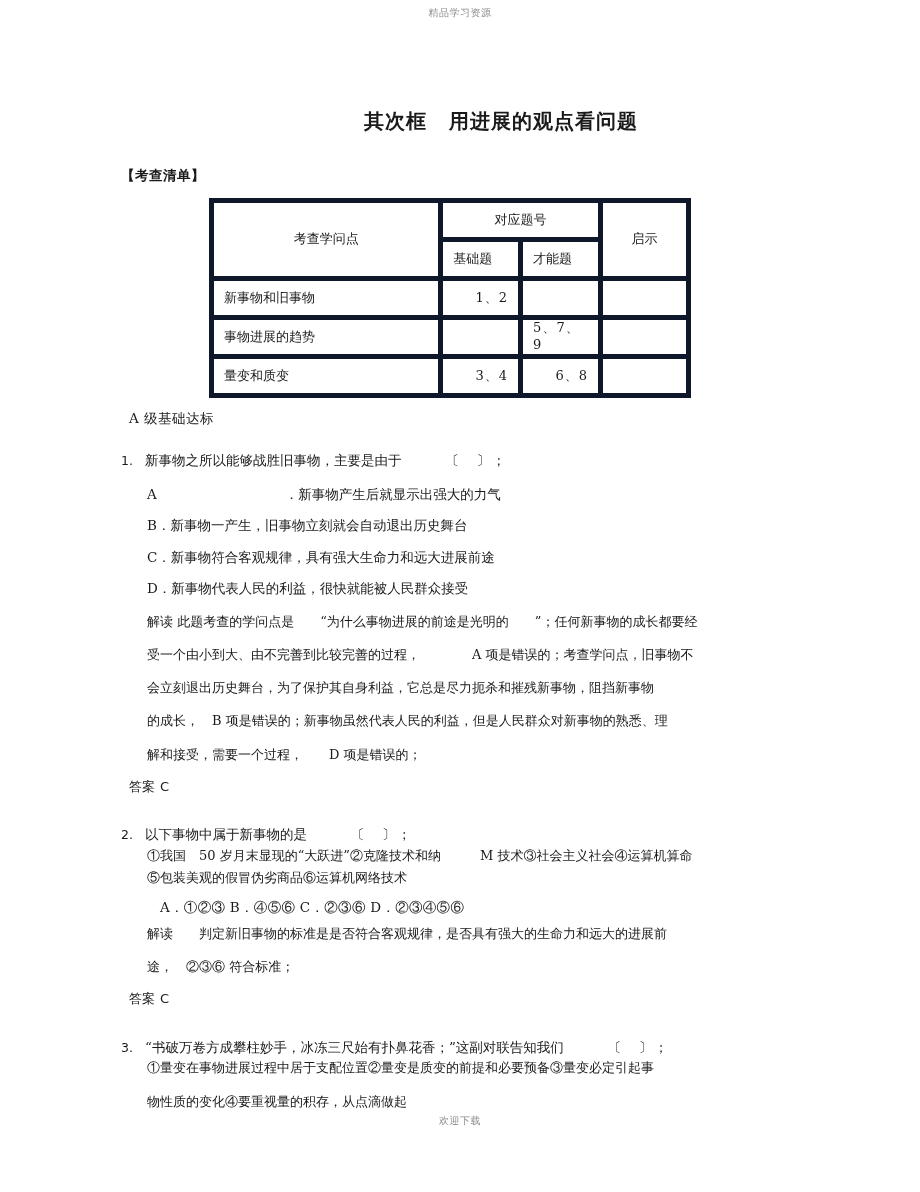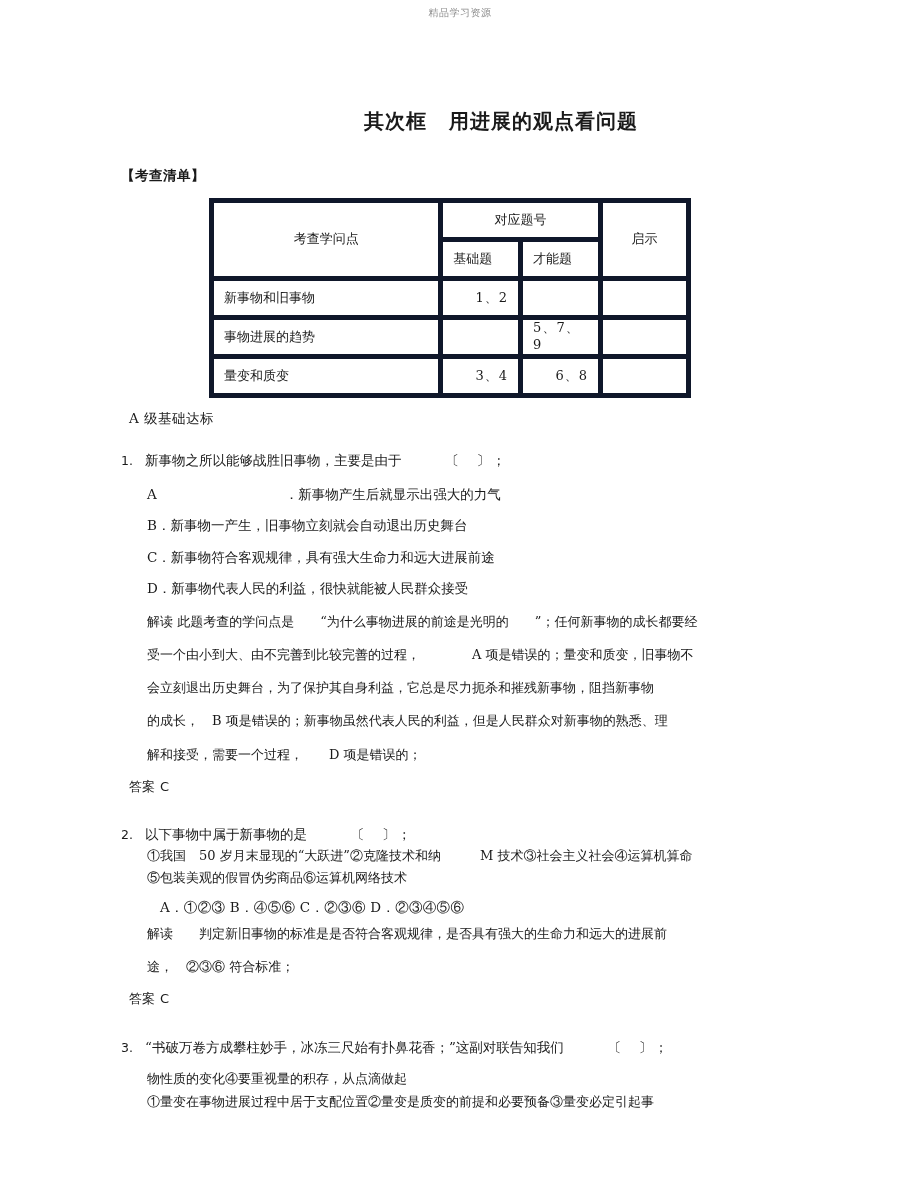--- a/index.html
+++ b/index.html
@@ -203,21 +203,21 @@
         <span class="q-stem"><span>新事物之所以能够战胜旧事物，主要是由于</span><span class="brackets">〔　〕；</span></span>
       </div>
       <div class="opt-list">
         <div class="opt"><span>A</span><span class="opt-a-gap"></span><span>．新事物产生后就显示出强大的力气</span></div>
         <div class="opt"><span>B</span><span>．新事物一产生，旧事物立刻就会自动退出历史舞台</span></div>
         <div class="opt"><span>C</span><span>．新事物符合客观规律，具有强大生命力和远大进展前途</span></div>
         <div class="opt"><span>D</span><span>．新事物代表人民的利益，很快就能被人民群众接受</span></div>
       </div>
       <div class="explain">
         <span>解读</span> <span>此题考查的学问点是　　“为什么事物进展的前途是光明的　　”；任何新事物的成长都要经</span><br>
-        <span>受一个由小到大、由不完善到比较完善的过程，　　　　A 项是错误的；量变和质变，旧事物不</span><br>
+        <span>受一个由小到大、由不完善到比较完善的过程，　　　　A 项是错误的；考查学问点，旧事物不</span><br>
         <span>会立刻退出历史舞台，为了保护其自身利益，它总是尽力扼杀和摧残新事物，阻挡新事物</span><br>
         <span>的成长，　B 项是错误的；新事物虽然代表人民的利益，但是人民群众对新事物的熟悉、理</span><br>
         <span>解和接受，需要一个过程，　　D 项是错误的；</span>
       </div>
       <div class="answer">
         <span>答案</span><span class="val">C</span>
       </div>
     </div>
 
     <div class="q">
@@ -235,20 +235,21 @@
       <div class="answer">
         <span>答案</span><span class="val">C</span>
       </div>
     </div>
 
     <div class="q">
       <div class="q-head">
         <span class="q-num">3.</span>
         <span class="q-stem"><span>“书破万卷方成攀柱妙手，冰冻三尺始有扑鼻花香；”这副对联告知我们</span><span class="brackets">〔　〕；</span></span>
       </div>
+      <div class="sub-line">①量变在事物进展过程中居于支配位置②量变是质变的前提和必要预备③量变必定引起事</div>
       <div class="sub-line" style="padding-top:12px">物性质的变化④要重视量的积存，从点滴做起</div>
-      <div class="sub-line">①量变在事物进展过程中居于支配位置②量变是质变的前提和必要预备③量变必定引起事</div>
     </div>
 
   </div>
 
+  <div class="watermark footer">欢迎下载</div>
 
 </div>
 
 </body></html>

